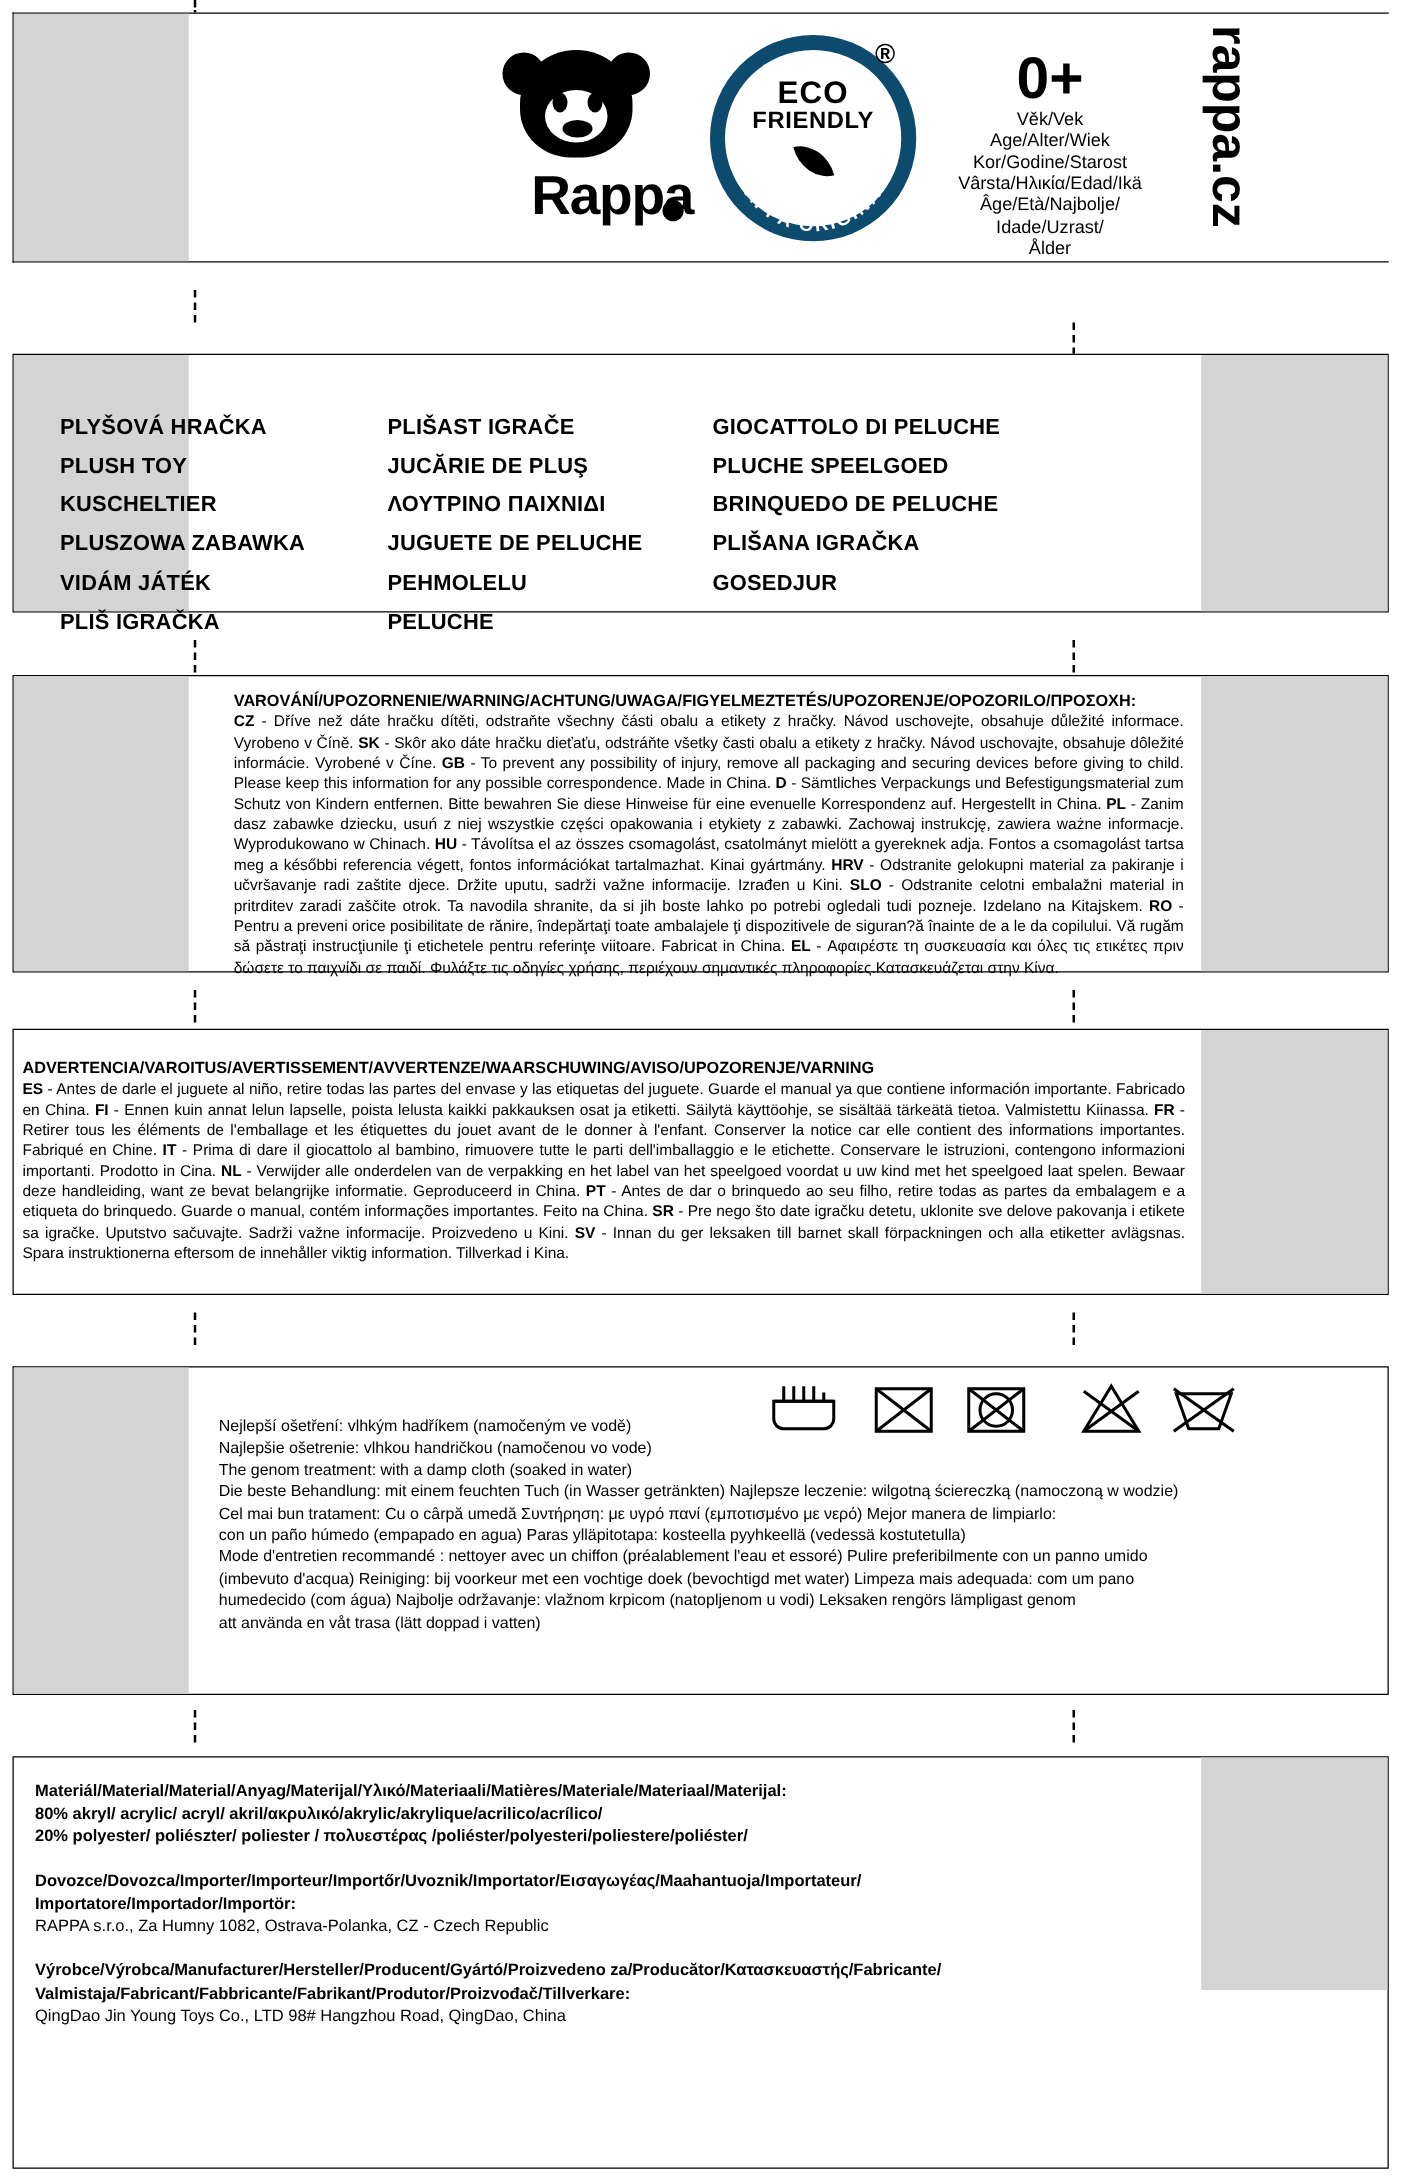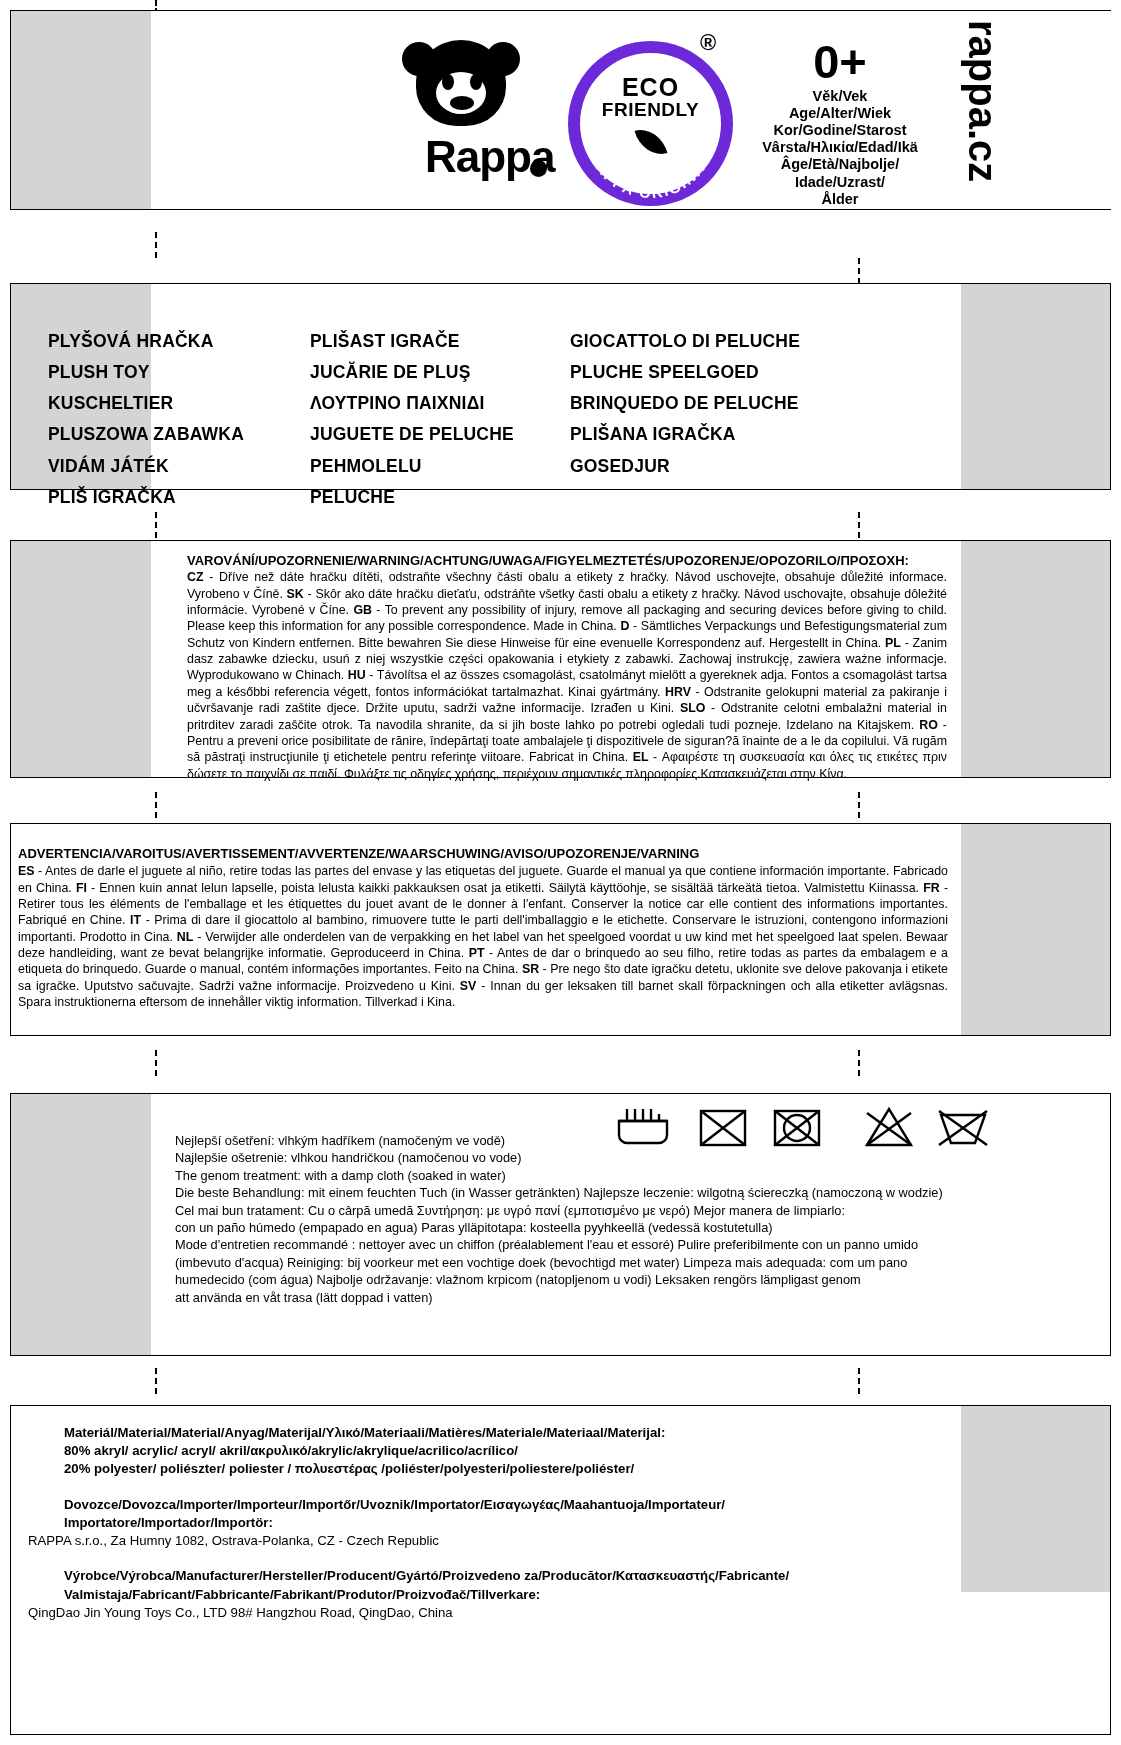--- a/index.html
+++ b/index.html
@@ -56,22 +56,22 @@
   #bear-eye-r { position: absolute; left: 90px; top: 34px; width: 12px; height: 16px; background: #000; border-radius: 50%; }
   #bear-nose { position: absolute; left: 70px; top: 56px; width: 24px; height: 14px; background: #000; border-radius: 50%; }
   #rappa-word {
     position: absolute; left: 0px; top: 92px; width: 180px;
     font-size: 44px; font-weight: bold; letter-spacing: -1px; margin-left: 45px;
   }
   #rappa-dot { position: absolute; left: 150px; top: 120px; width: 17px; height: 17px; background: #000; border-radius: 50%; }
 
   
   #eco-circle {
-    position: absolute; left: 568px; top: 41px; width: 165px; height: 165px;
-    border-radius: 50%; background: #6d28d9; color: #fff;
+    position: absolute; left: 568px; top: 28px; width: 165px; height: 165px;
+    border-radius: 50%; background: #0c4a6e; color: #fff;
   }
   #eco-inner {
     position: absolute; left: 12px; top: 12px; width: 141px; height: 141px;
     border-radius: 50%; background: #fff; color: #000;
   }
   #eco-text {
     position: absolute; left: 0; top: 22px; width: 141px; text-align: center;
     font-weight: bold; line-height: 1.0;
   }
   #eco-text .l1 { font-size: 25px; letter-spacing: 1px; display:block;}
@@ -84,21 +84,21 @@
   #eco-arc {
     position: absolute; left: 0; top: 0; width: 165px; height: 165px;
   }
   #eco-reg {
     position: absolute; left: 700px; top: 30px; font-size: 22px; font-weight: bold;
   }
 
   
   #age-block { position: absolute; left: 745px; top: 38px; width: 190px; text-align: center; }
   #age-zero { font-size: 47px; font-weight: bold; line-height: 1; }
-  #age-langs { font-size: 14.5px; font-weight: bold; line-height: 1.18; margin-top: 3px; }
+  #age-langs { font-size: 14.5px; font-weight: normal; line-height: 1.18; margin-top: 3px; }
 
   
   #rappacz {
     position: absolute; left: 1005px; top: 20px;
     font-size: 40px; font-weight: bold;
     transform: rotate(90deg); transform-origin: left top;
     white-space: nowrap;
   }
 
   
@@ -138,21 +138,21 @@
   }
   #care-symbols { position: absolute; left: 615px; top: 1105px; width: 400px; height: 46px; }
 
   
   #box-mat { left: 10px; top: 1405px; width: 1101px; height: 330px; }
   #mat-grey-r { left: 961px; top: 1406px; width: 149px; height: 186px; }
   #mat-text {
     position: absolute; left: 28px; top: 1424px; width: 920px;
     font-size: 13.2px; line-height: 1.38;
   }
-  #mat-text .b { font-weight: bold; margin-left: 36px; }
+  #mat-text .b { font-weight: bold; }
   #mat-text p { margin: 0 0 0 0; }
   #mat-text .gap { height: 17px; }
 
   .dashed-seg { position: absolute; border-left: 2px dashed #000; }
 </style>
 </head>
 <body>
 
 <div class="page">
 

